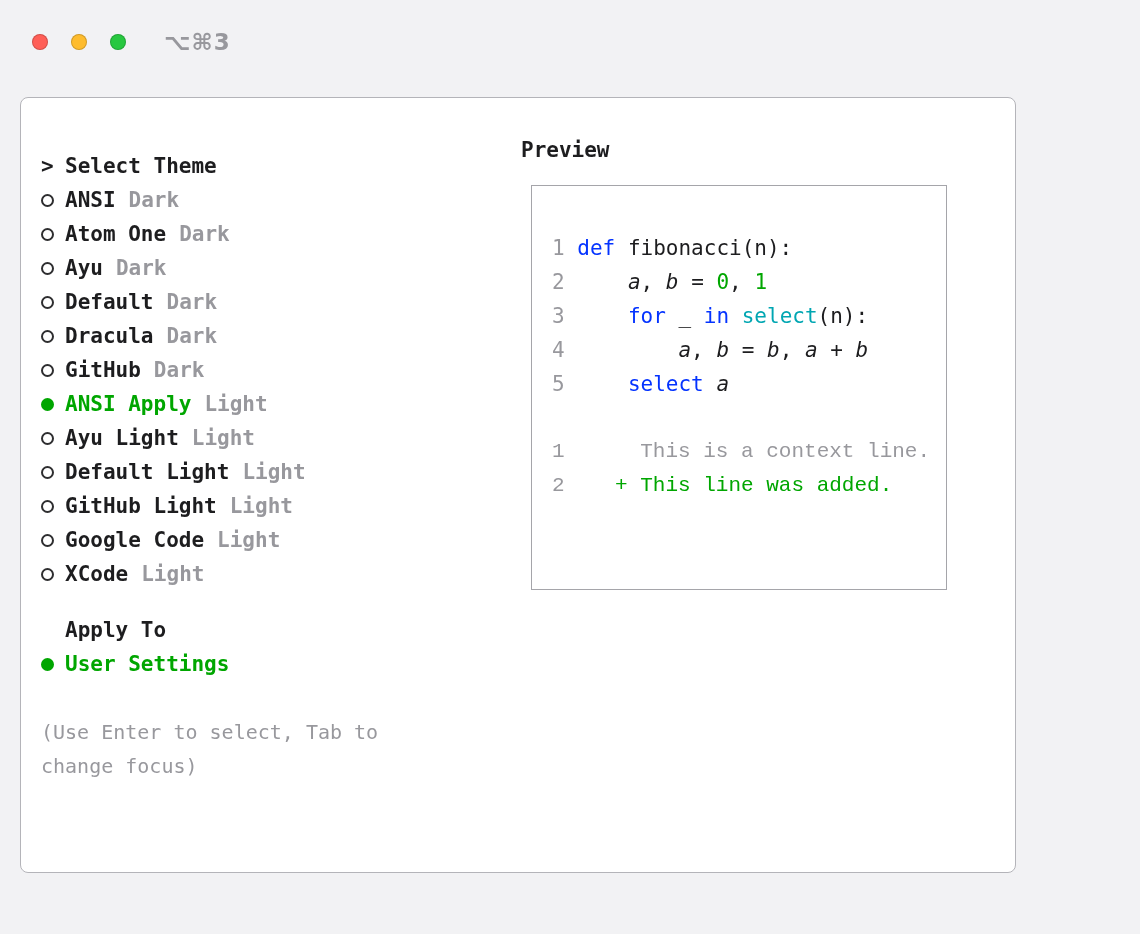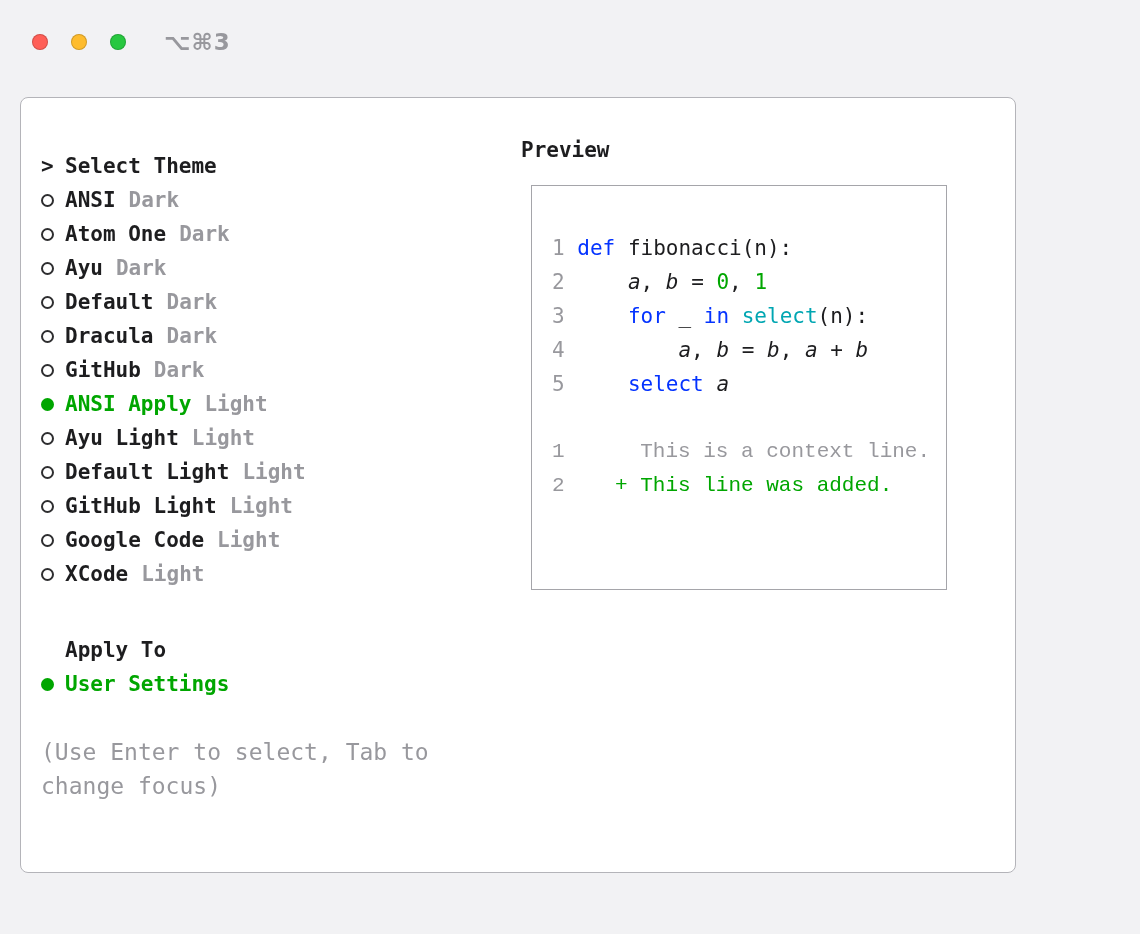--- a/index.html
+++ b/index.html
@@ -34,22 +34,22 @@
   .row { height: 34px; display: flex; align-items: center; font-size: 21px; white-space: pre; font-weight: bold; }
   .section-title { font-weight: bold; }
   .prompt { display: inline-block; width: 24px; }
 
   .radio { flex: 0 0 auto; width: 13px; height: 13px; border: 2px solid #2e2e30;
            border-radius: 50%; margin-right: 11px; }
   .radio.on { background: var(--green, #00a600); border-color: var(--green, #00a600); }
   .item.selected .nm { color: var(--green, #00a600); }
   .tag { color: var(--muted-gray, #98989d); margin-left: 13px; }
 
-  .apply-title { margin-left: 24px; margin-top: 42px; }
-  .hint { margin-top: 34px; width: 420px; font-size: 23px; line-height: 34px;
+  .apply-title { margin-left: 24px; margin-top: 22px; }
+  .hint { margin-top: 34px; width: 420px; font-size: 20px; line-height: 34px;
           color: var(--muted-gray, #98989d); }
 
   
   .preview-box { margin-left: 10px; margin-top: 18px; width: 416px; height: 405px;
                  background: #ffffff; border: 1px solid var(--preview-border, #a5a5aa);
                  padding: 50px 0 10px 20px; }
   .code-line { height: 34px; font-size: 21px; white-space: pre; }
   .lnum { color: var(--muted-gray, #98989d); margin-right: 1ch; }
   .tok-kw      { color: var(--keyword-blue, #0433ff); }
   .tok-num     { color: var(--green, #00a600); }

